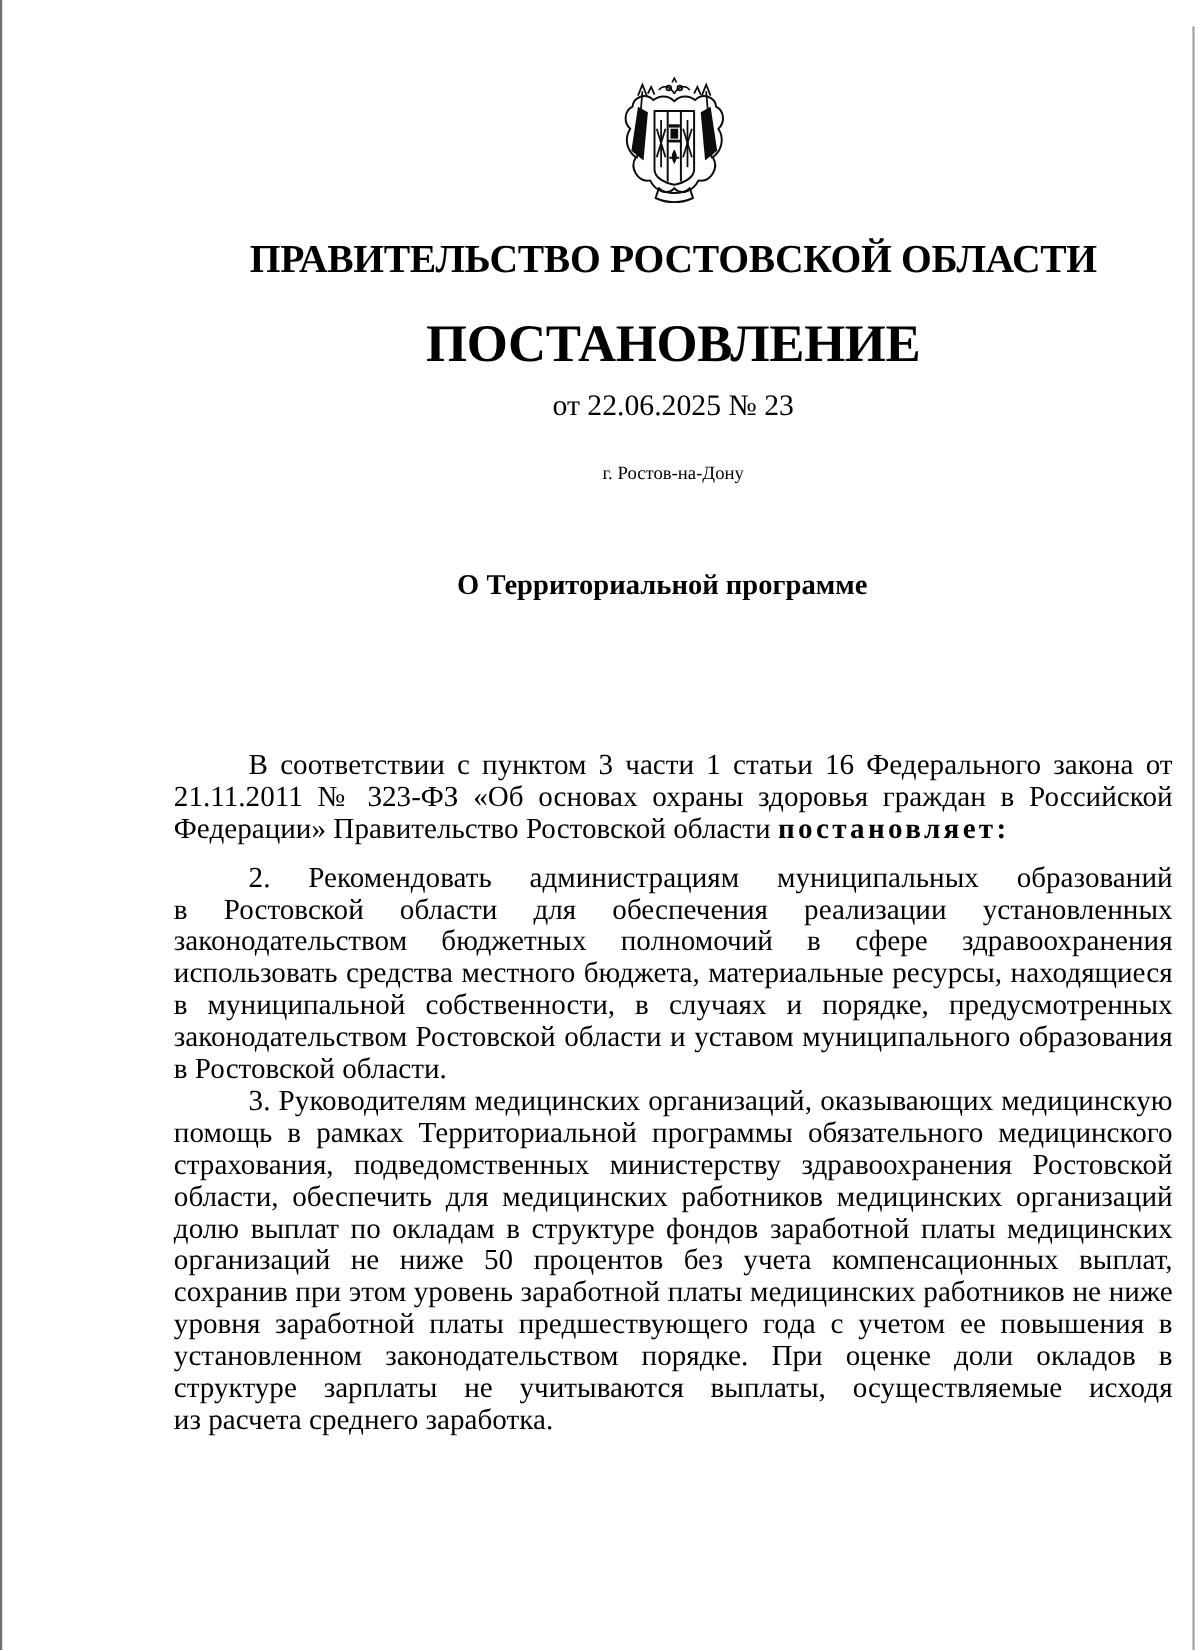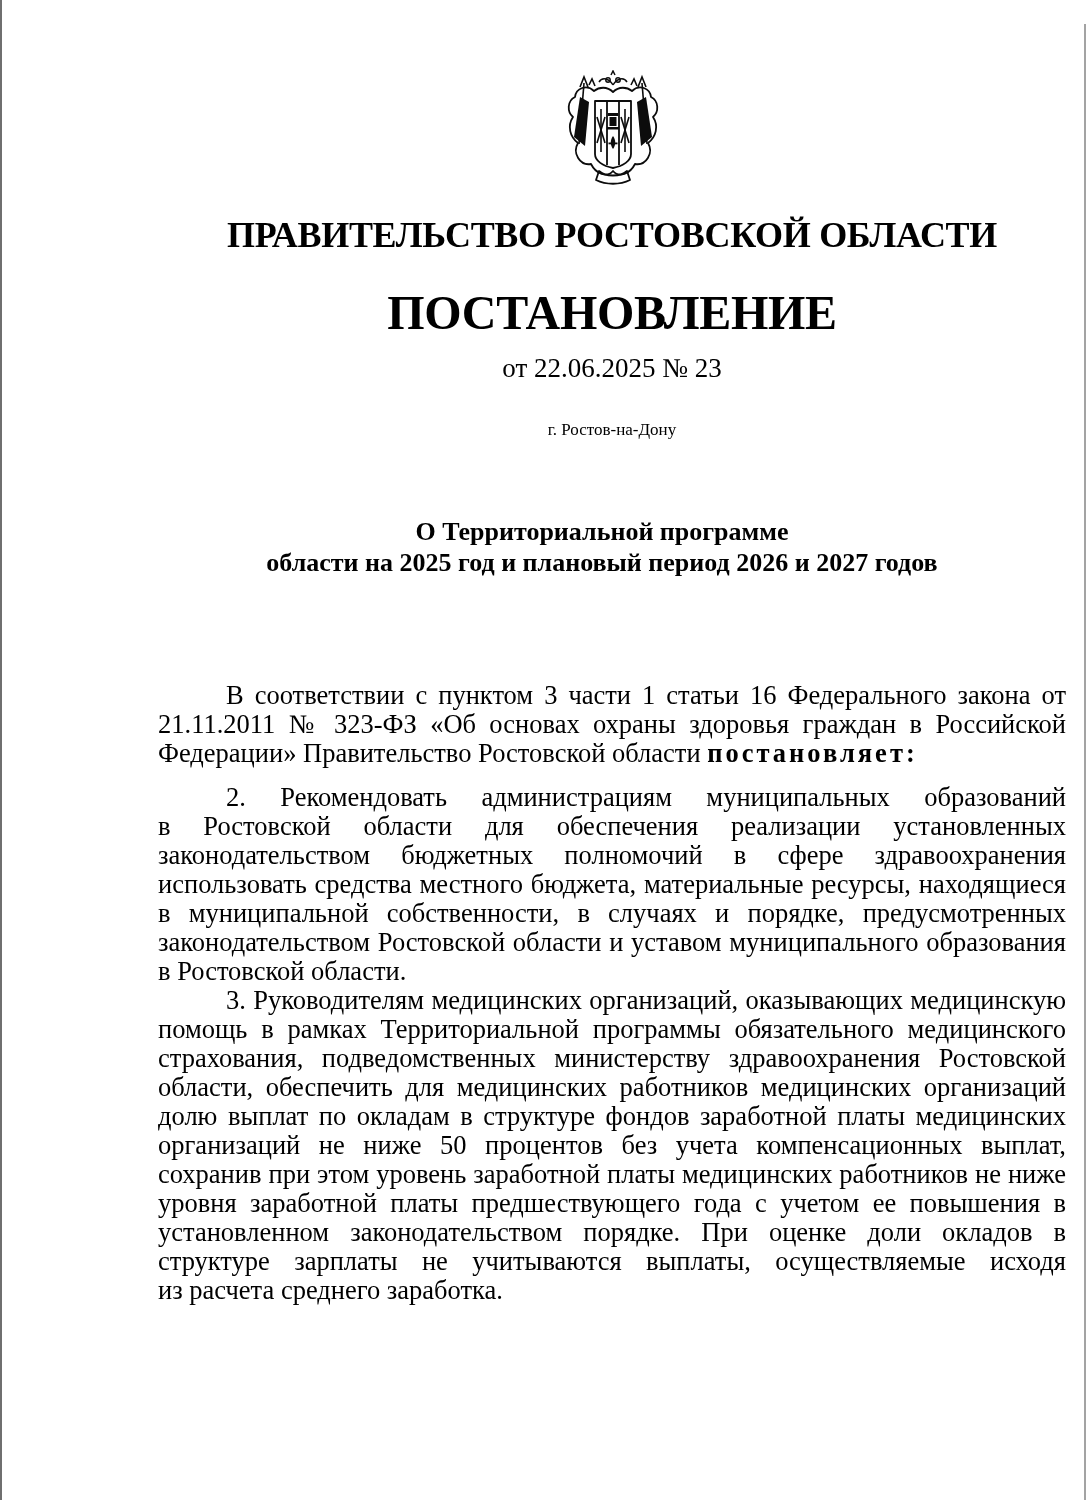--- a/index.html
+++ b/index.html
@@ -148,21 +148,20 @@
     </svg>
   </div>
 
   <div class="center-line h1">ПРАВИТЕЛЬСТВО РОСТОВСКОЙ ОБЛАСТИ</div>
   <div class="center-line h2">ПОСТАНОВЛЕНИЕ</div>
   <div class="center-line meta-date">от 22.06.2025 № 23</div>
   <div class="center-line meta-city">г. Ростов-на-Дону</div>
 
   <div class="doc-title">
     <div>О Территориальной программе</div>
-    <div>области на 2025 год и плановый период 2026 и 2027 годов</div>
   </div>
 
   <div class="body-text">
     <p class="intro"><span>В соответствии с пунктом 3 части 1 статьи 16 Федерального закона от 21.11.2011 №&nbsp;323-ФЗ «Об основах охраны здоровья граждан в Российской Федерации» Правительство Ростовской области </span><span class="emph">постановляет:</span></p>
     <p>2.&nbsp;Рекомендовать администрациям муниципальных образований в&nbsp;Ростовской области для обеспечения реализации установленных законодательством бюджетных полномочий в сфере здравоохранения использовать средства местного бюджета, материальные ресурсы, находящиеся в муниципальной собственности, в случаях и порядке, предусмотренных законодательством Ростовской области и уставом муниципального образования в&nbsp;Ростовской области.</p>
     <p>3.&nbsp;Руководителям медицинских организаций, оказывающих медицинскую помощь в рамках Территориальной программы обязательного медицинского страхования, подведомственных министерству здравоохранения Ростовской области, обеспечить для&nbsp;медицинских работников медицинских организаций долю выплат по&nbsp;окладам в структуре фондов заработной платы медицинских организаций не&nbsp;ниже 50 процентов без учета компенсационных выплат, сохранив при этом уровень заработной платы медицинских работников не&nbsp;ниже уровня заработной платы предшествующего года с учетом ее повышения в установленном законодательством порядке. При оценке доли окладов в структуре зарплаты не&nbsp;учитываются выплаты, осуществляемые исходя из&nbsp;расчета среднего заработка.</p>
   </div>
 
   <div class="footer-code">deloweb\0122p023</div>
 

